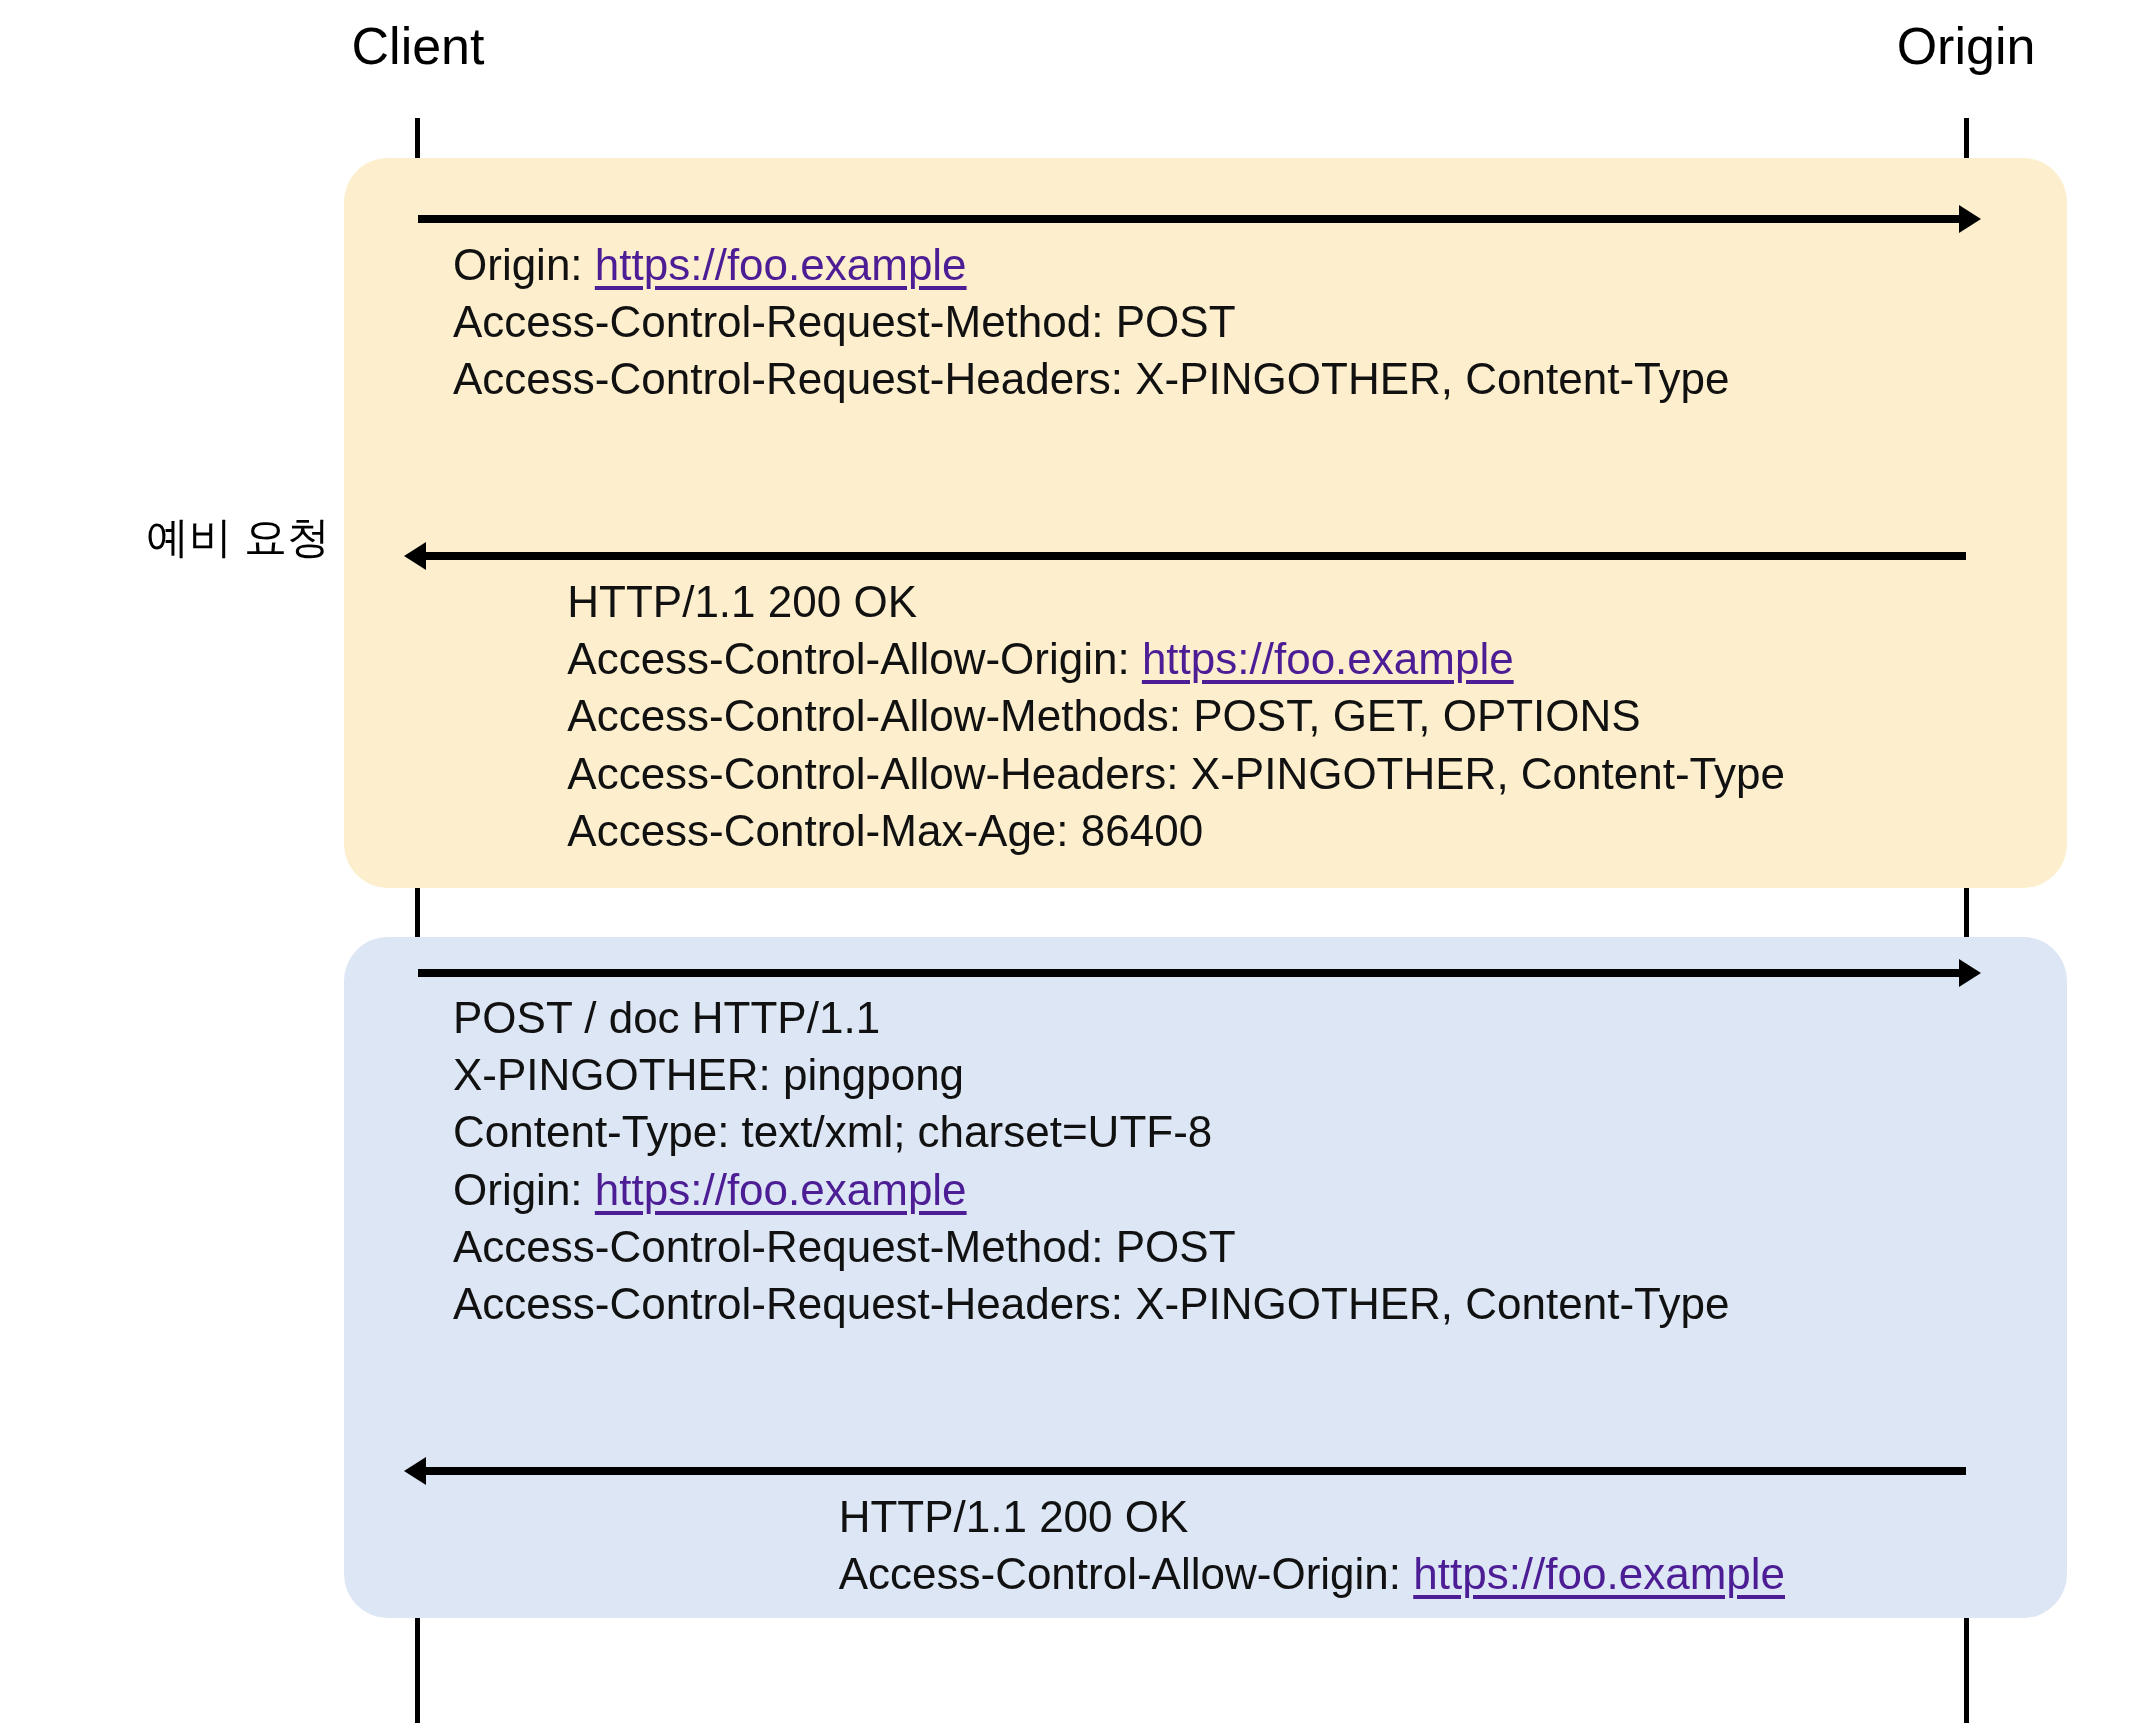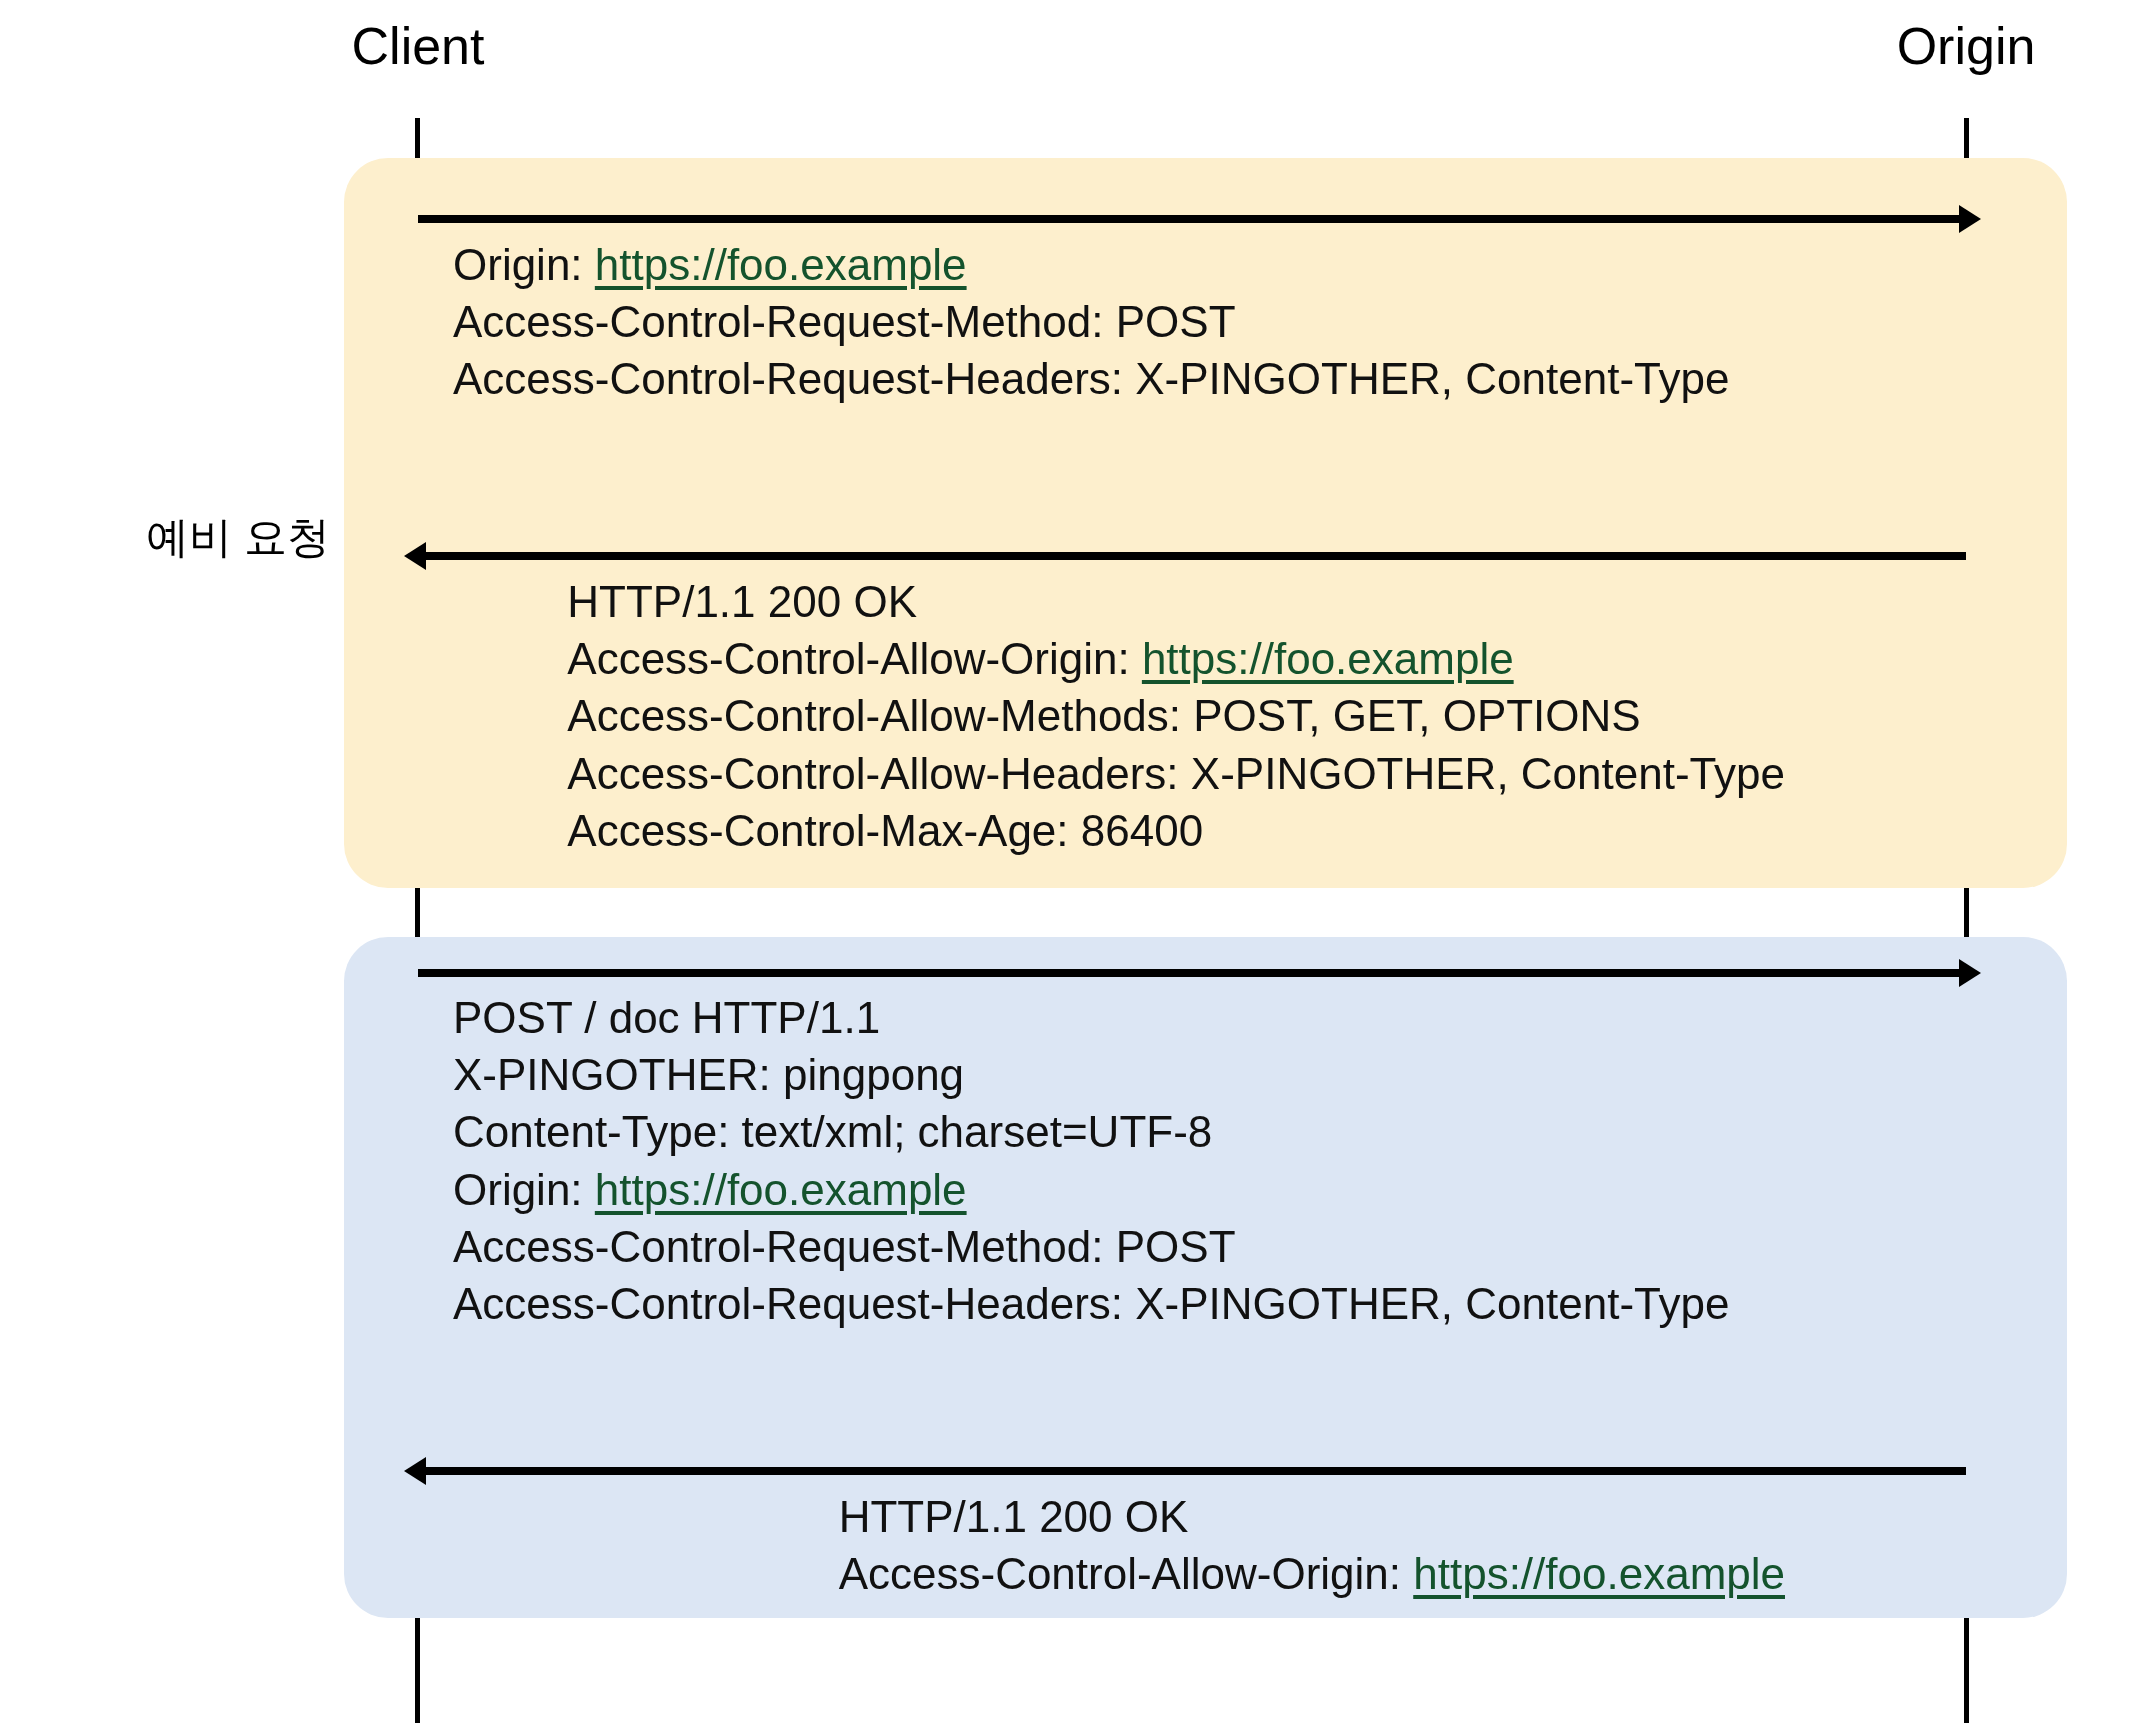--- a/index.html
+++ b/index.html
@@ -48,21 +48,21 @@
        white-space:pre;}
   .msg.req{left:453px;text-align:left;}
   .msg.res{right:189px;text-align:left;}
 
   #msg-preflight-request{top:236px;}
   #msg-preflight-response{top:573px;}
   #msg-actual-request{top:989px;}
   #msg-actual-response{top:1488px;}
 
   .msg .line{display:block;}
-  .link{color:#14532d;text-decoration:underline;text-decoration-thickness:3.5px;
+  .link{color:#4c1d95;text-decoration:underline;text-decoration-thickness:3.5px;
         text-underline-offset:5.6px;}
 </style>
 </head>
 <body>
 
 <div id="stage">
 
   <div class="actor-label" id="client-label">Client</div>
   <div class="actor-label" id="server-label">Origin</div>
 

